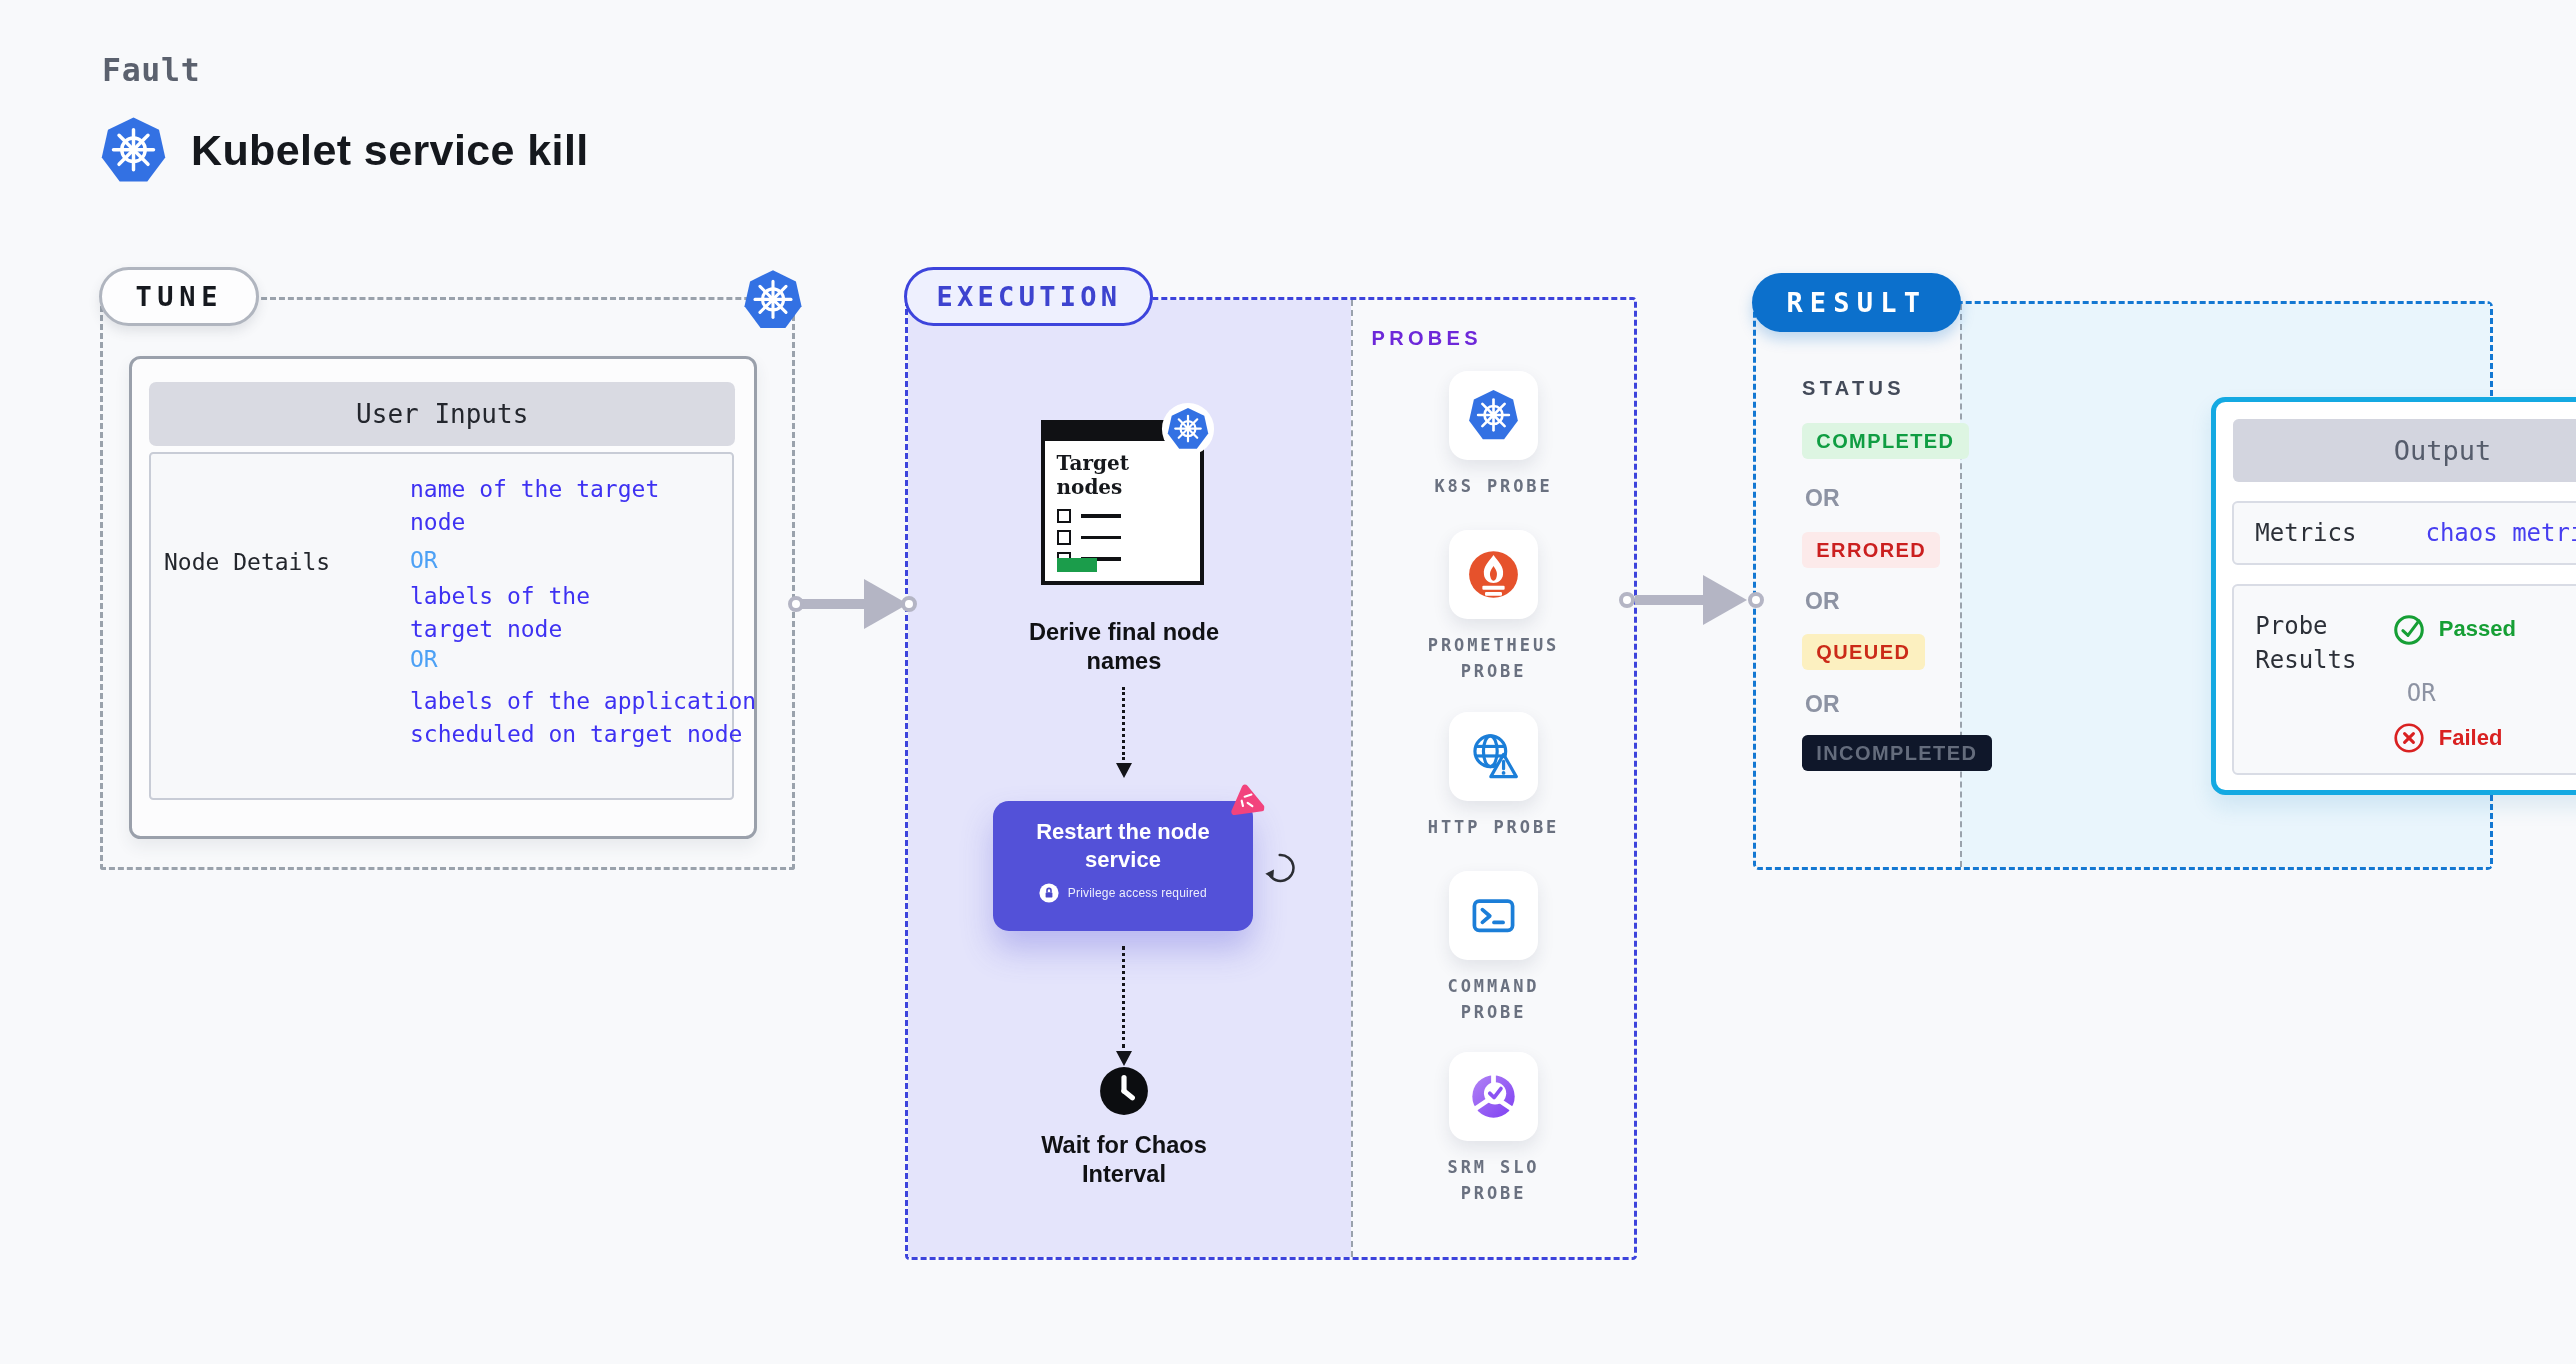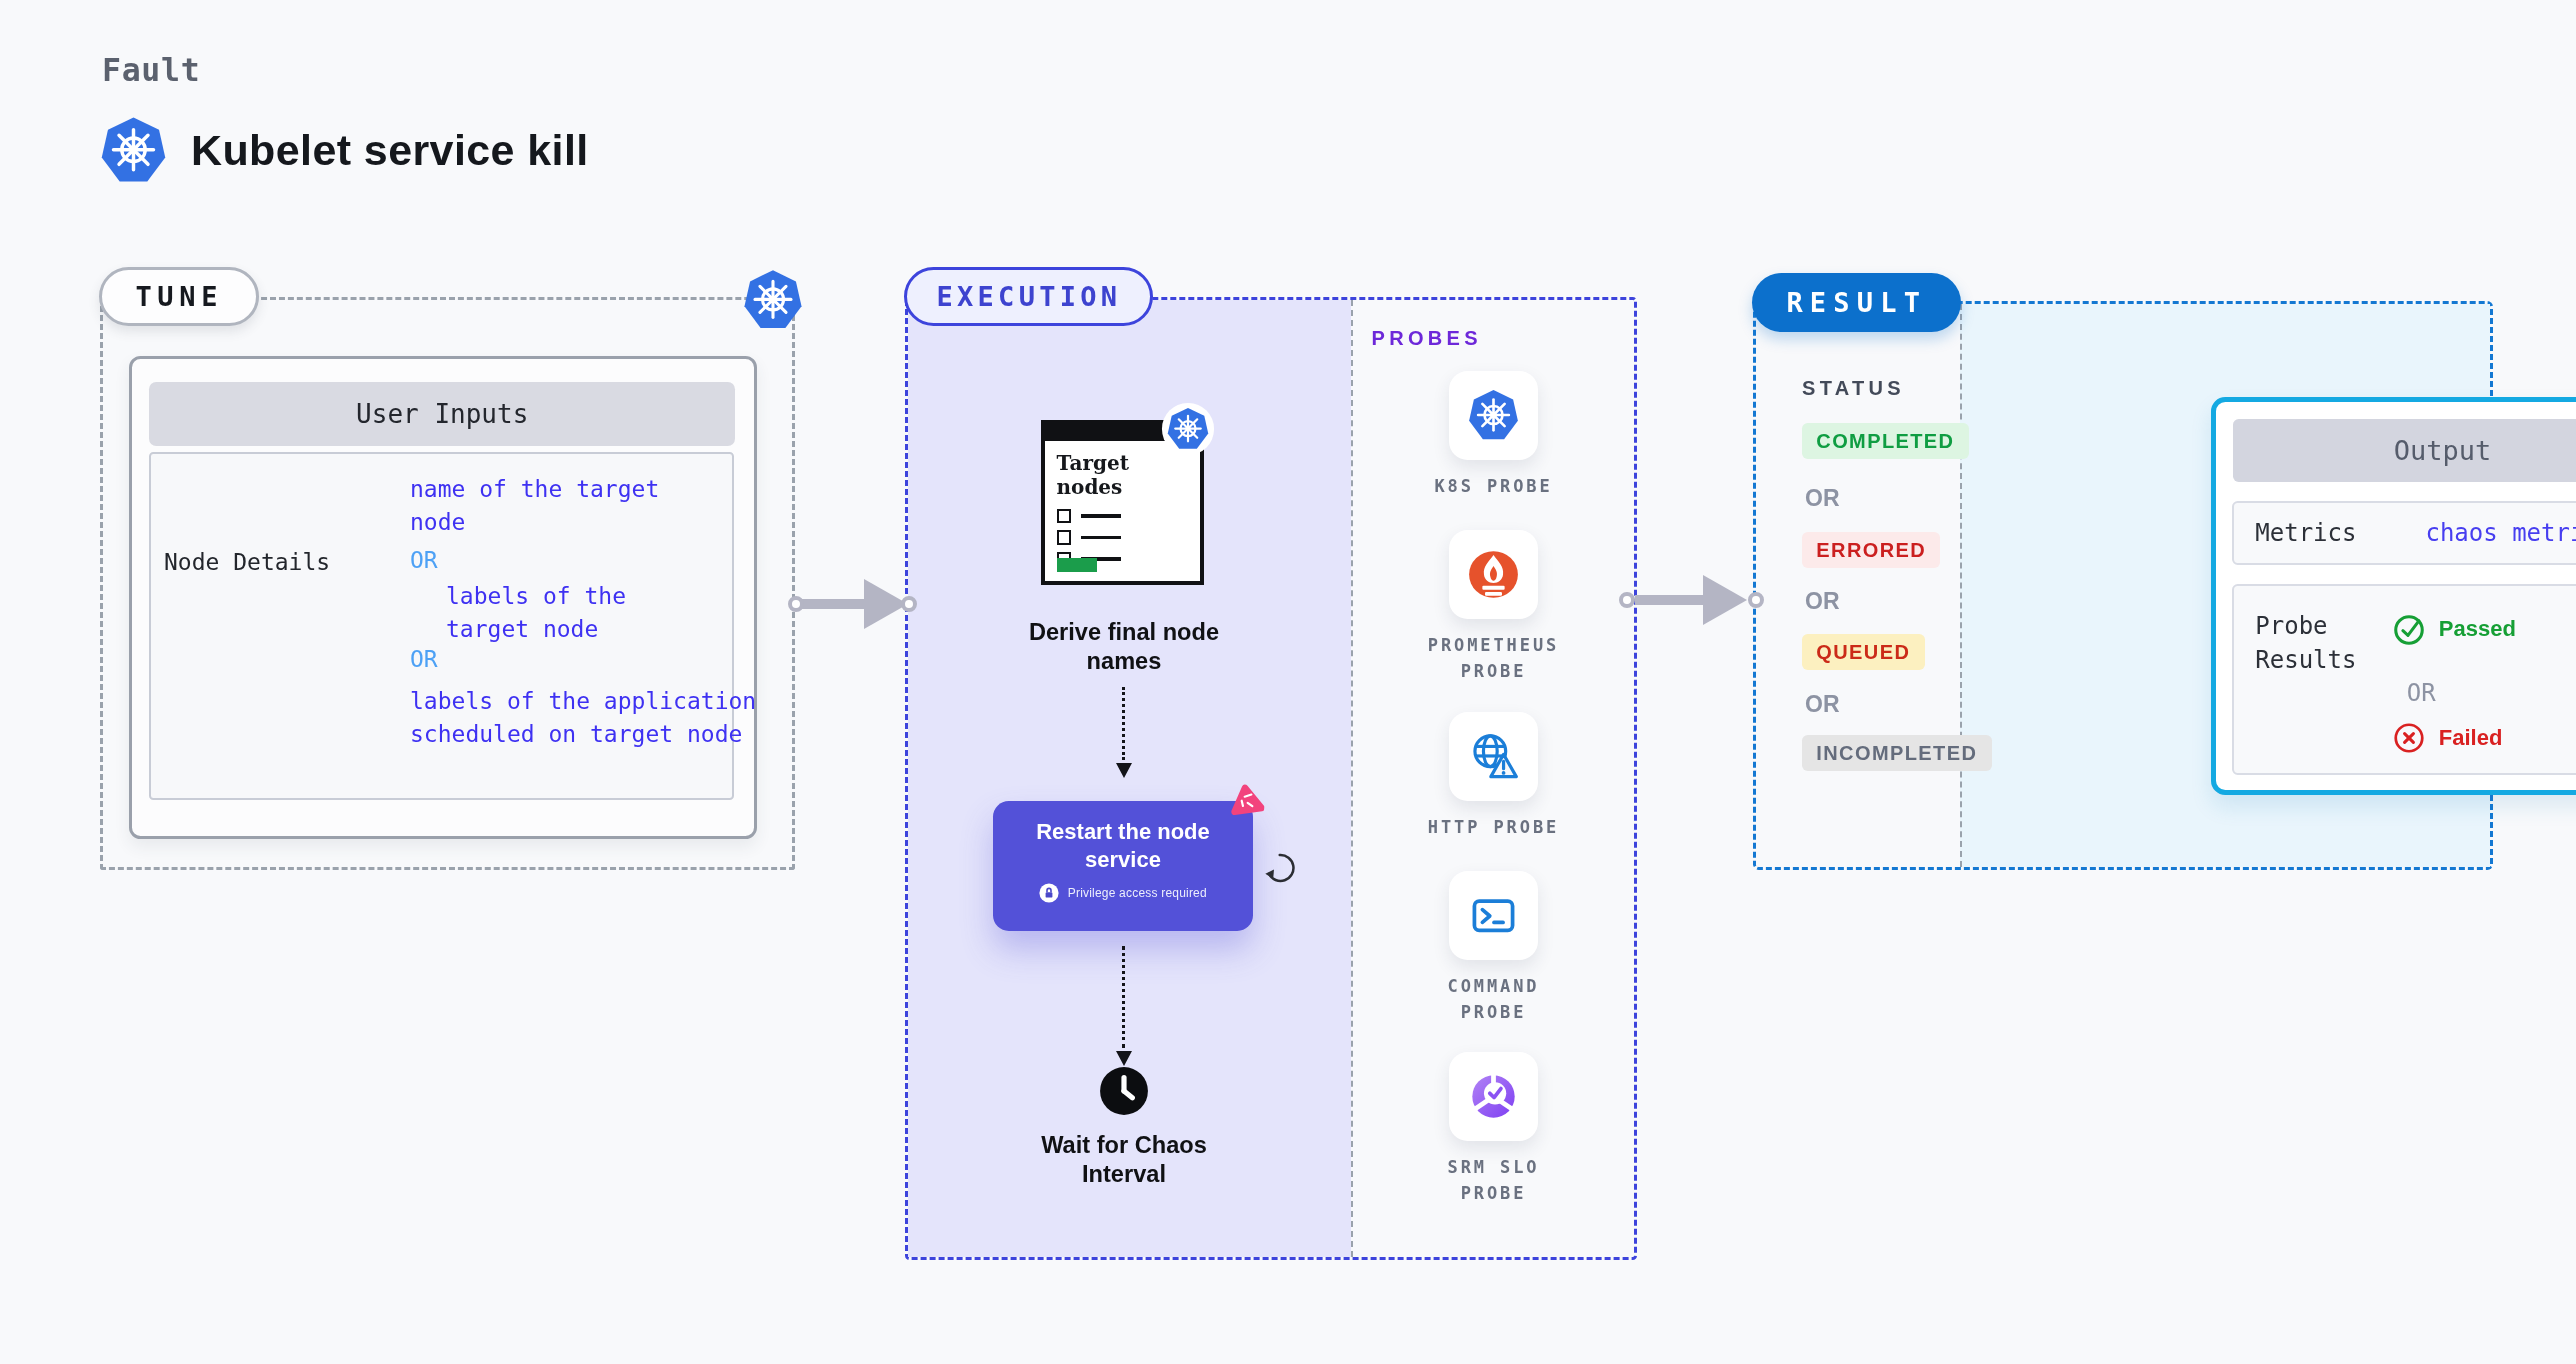--- a/index.html
+++ b/index.html
@@ -38,21 +38,21 @@
                border-radius:7.2px; display:flex; align-items:center; justify-content:center;
                font-family:"DejaVu Sans Mono",monospace; font-size:26px; color:#23262d; }
   .ui-body { position:absolute; left:17px; right:20px; top:93px; height:348px;
              background:#f7f8fa; border:2.1px solid #c8ccd6; border-radius:4.3px; }
   .node-label { position:absolute; left:13px; top:59px; font-family:"DejaVu Sans Mono",monospace;
                 font-size:23px; color:#23262c;margin-top:36px; }
   .options { position:absolute; left:259px; top:0; width:348px;
              font-family:"DejaVu Sans Mono",monospace; font-size:23px; line-height:33px; }
   .opt { position:absolute; color:#3e31f2; font-weight:500; }
   .opt-or { position:absolute; color:#4da1f5; font-weight:500; }
-  .opt0 { top:18.6px; } .or1 { top:90px; } .opt1 { top:126px;margin-left:36px; }
+  .opt0 { top:18.6px; } .or1 { top:90px; } .opt1 { top:126px; }
   .or2 { top:189px; } .opt2 { top:231px; }
 
   
   .flow-line { position:absolute; height:10px; background:#b4b5c4; z-index:4; }
   .flow-head { position:absolute; width:0; height:0; border-top:25px solid transparent;
                border-bottom:25px solid transparent; border-left:44px solid #b4b5c4; z-index:4; }
   .conn { position:absolute; width:15.8px; height:15.8px; border-radius:50%;
           background:#ffffff; border:4.3px solid #b4b5c4; z-index:7; }
 
   
@@ -117,21 +117,21 @@
                 border:3.6px dashed #1478d2; border-radius:5.7px; }
   .result-right { position:absolute; left:204px; top:0; bottom:0; right:0;
                   background:#e9f5fc; border-left:2.9px dashed #9aa2ac; }
   .status-label { position:absolute; left:46px; top:73px; font-size:20px; font-weight:bold;
                   letter-spacing:4.3px; color:#434a59; }
   .badge { position:absolute; left:46px; height:36px; display:inline-flex; align-items:center;
            padding:0 14.3px; border-radius:5.7px; font-size:20px; font-weight:bold; letter-spacing:1.4px; }
   .b-completed { top:119px; color:#0f9d42; background:#ddf5e2; }
   .b-errored { top:228px; color:#cb1f1f; background:#fceaea; }
   .b-queued { top:330px; color:#cb2a18; background:#fcf0c0; }
-  .b-incompleted { top:431px; color:#646c7c; background:#e5e5e5; }
+  .b-incompleted { top:431px; color:#646c7c; background:#0f172a; }
   .or-sep { position:absolute; left:49px; font-size:23px; font-weight:600; color:#8d93a3; }
   .s-or1 { top:181px; } .s-or2 { top:284px; } .s-or3 { top:387px; }
 
   .output-box { position:absolute; left:249px; top:93px; width:463px; height:398px;
                 background:#ffffff; border:5px solid #14a9e2; border-radius:14.3px;
                 box-shadow:0 11.5px 21.5px rgba(20,120,180,.12); }
   .out-header { position:absolute; left:17px; right:17px; top:17px; height:63px; background:#d3d5df;
                 border-radius:5.7px; display:flex; align-items:center; justify-content:center;
                 font-family:"DejaVu Sans Mono",monospace; font-size:27px; color:#555c6b; }
   .out-row { position:absolute; left:15.8px; right:17px; background:#f8f9fb;

